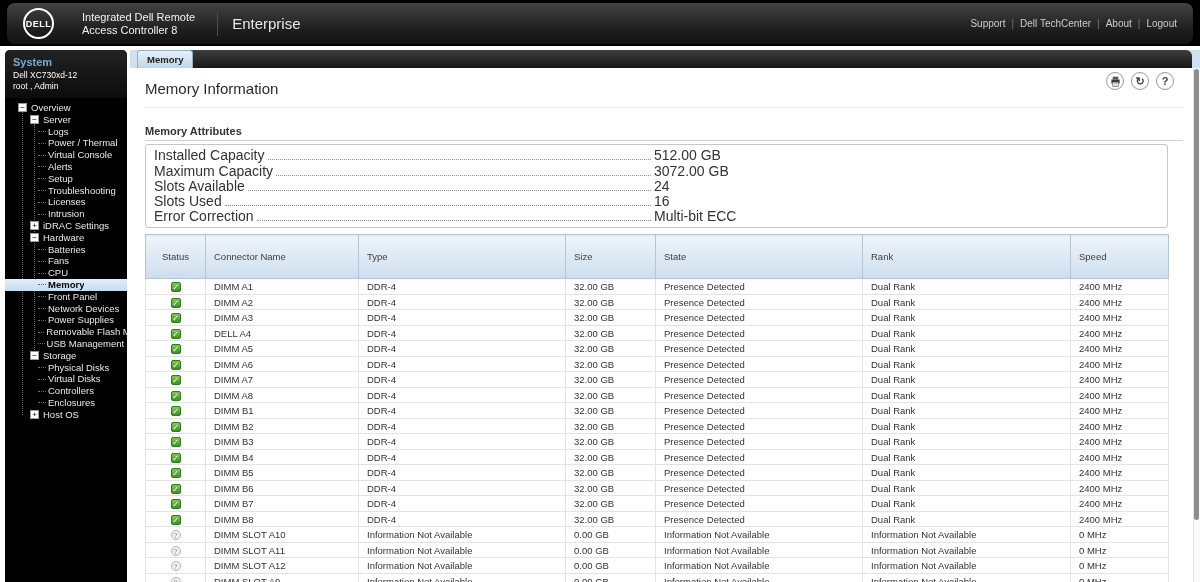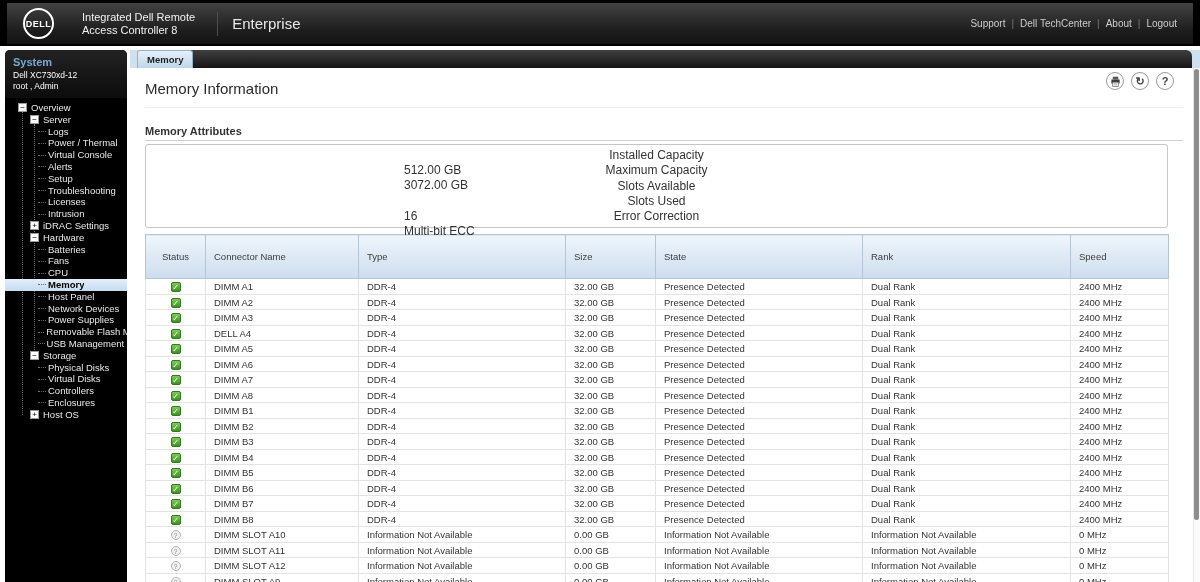--- a/index.html
+++ b/index.html
@@ -1,21 +1,21 @@
 <!DOCTYPE html>
 <html><head>
 <meta charset="utf-8">
 <style>
   * { margin:0; padding:0; box-sizing:border-box; }
   html,body { width:1200px; height:582px; overflow:hidden; }
   body { font-family:"Liberation Sans", sans-serif; background:#fff; position:relative; }
 
   
   .top-strip { height:46px; background:#000; position:relative; }
-  .topbar { position:absolute; left:7px; right:7px; top:3px; height:41px; border-radius:0;
+  .topbar { position:absolute; left:7px; right:7px; top:3px; height:41px; border-radius:8px;
             background:linear-gradient(#424242,#1c1c1c 70%,#141414); display:flex; align-items:center; }
   .dell-logo { width:31px; height:31px; border:2px solid #fff; border-radius:50%;
                display:flex; align-items:center; justify-content:center; margin-left:16px;
                color:#fff; font-size:9px; font-weight:bold; letter-spacing:.5px; }
   .prod-name { margin-left:28px; color:#f2f2f2; font-size:11px; line-height:13px; }
   .hdr-sep { width:1px; height:24px; background:#4d4d4d; margin:0 0 0 22px; }
   .edition { margin-left:14px; color:#e8e8e8; font-size:15px; }
   .hdr-links { margin-left:auto; margin-right:16px; font-size:10px; color:#ccc; display:flex; align-items:flex-start; gap:6px; }
   .hdr-links a { color:#ccc; text-decoration:none; cursor:pointer; }
   .hdr-links .pipe { color:#777; }
@@ -60,21 +60,21 @@
   .act-btn { width:18px; height:18px; border:1px solid #9a9a9a; border-radius:50%; background:#fff;
              display:flex; align-items:center; justify-content:center; cursor:pointer;
              color:#444; font-size:11px; font-weight:bold; }
   .act-btn svg { display:block; }
   .title-rule { width:1038px; border-bottom:1px solid #ececec; margin-top:10px; }
 
   .section-head { font-size:11px; font-weight:bold; color:#333; width:1038px;
                   padding-bottom:3px; border-bottom:1px solid #cfcfcf; }
   .attrs-head { margin-top:17px; }
   .attr-panel { width:1023px; border:1px solid #c6c6c6; border-radius:3px; margin-top:3px; padding:3px 8px; background:#fff; }
-  .attr-row { display:flex; align-items:center; height:15.3px; font-size:12px; color:#333;flex-direction:column; }
+  .attr-row { display:flex; align-items:flex-end; height:15.3px; font-size:14px; color:#333; }
   .attr-dots { flex:1; border-bottom:1px dotted #8f8f8f; margin:0 3px; transform:translateY(-3px); }
   .attr-value { flex:none; width:505px; }
 
   .details-head { margin-top:20px; border-bottom:none; }
   table.mem { width:1023px; border-collapse:collapse; margin-top:6px; font-size:9.5px; table-layout:fixed; }
   table.mem th { background:linear-gradient(#eff5fb,#cdddee); border:1px solid #b3c5d7; color:#3c3c3c;
                  font-weight:normal; height:14px; text-align:left; padding:0 0 0 8px; overflow:hidden; }
   table.mem th.c-status { text-align:center; padding:16px; }
   table.mem td { border:1px solid #e3e3e3; border-top:none; height:15.5px; padding:0 0 0 8px;
                  color:#333; overflow:hidden; white-space:nowrap; background:#fff; }
@@ -175,21 +175,21 @@
         <div class="tree-item lvl2">
           <span class="tree-label">Fans</span>
         </div>
         <div class="tree-item lvl2">
           <span class="tree-label">CPU</span>
         </div>
         <div class="tree-item lvl2 selected">
           <span class="tree-label">Memory</span>
         </div>
         <div class="tree-item lvl2">
-          <span class="tree-label">Host Panel</span>
+          <span class="tree-label">Front Panel</span>
         </div>
         <div class="tree-item lvl2">
           <span class="tree-label">Network Devices</span>
         </div>
         <div class="tree-item lvl2">
           <span class="tree-label">Power Supplies</span>
         </div>
         <div class="tree-item lvl2">
           <span class="tree-label">Removable Flash Media</span>
         </div>
@@ -255,20 +255,21 @@
             <span class="attr-value">512.00 GB</span>
           </div>
           <div class="attr-row">
             <span class="attr-label">Maximum Capacity</span>
             <span class="attr-dots"></span>
             <span class="attr-value">3072.00 GB</span>
           </div>
           <div class="attr-row">
             <span class="attr-label">Slots Available</span>
             <span class="attr-dots"></span>
+            <span class="attr-value">24</span>
           </div>
           <div class="attr-row">
             <span class="attr-label">Slots Used</span>
             <span class="attr-dots"></span>
             <span class="attr-value">16</span>
           </div>
           <div class="attr-row">
             <span class="attr-label">Error Correction</span>
             <span class="attr-dots"></span>
             <span class="attr-value">Multi-bit ECC</span>

